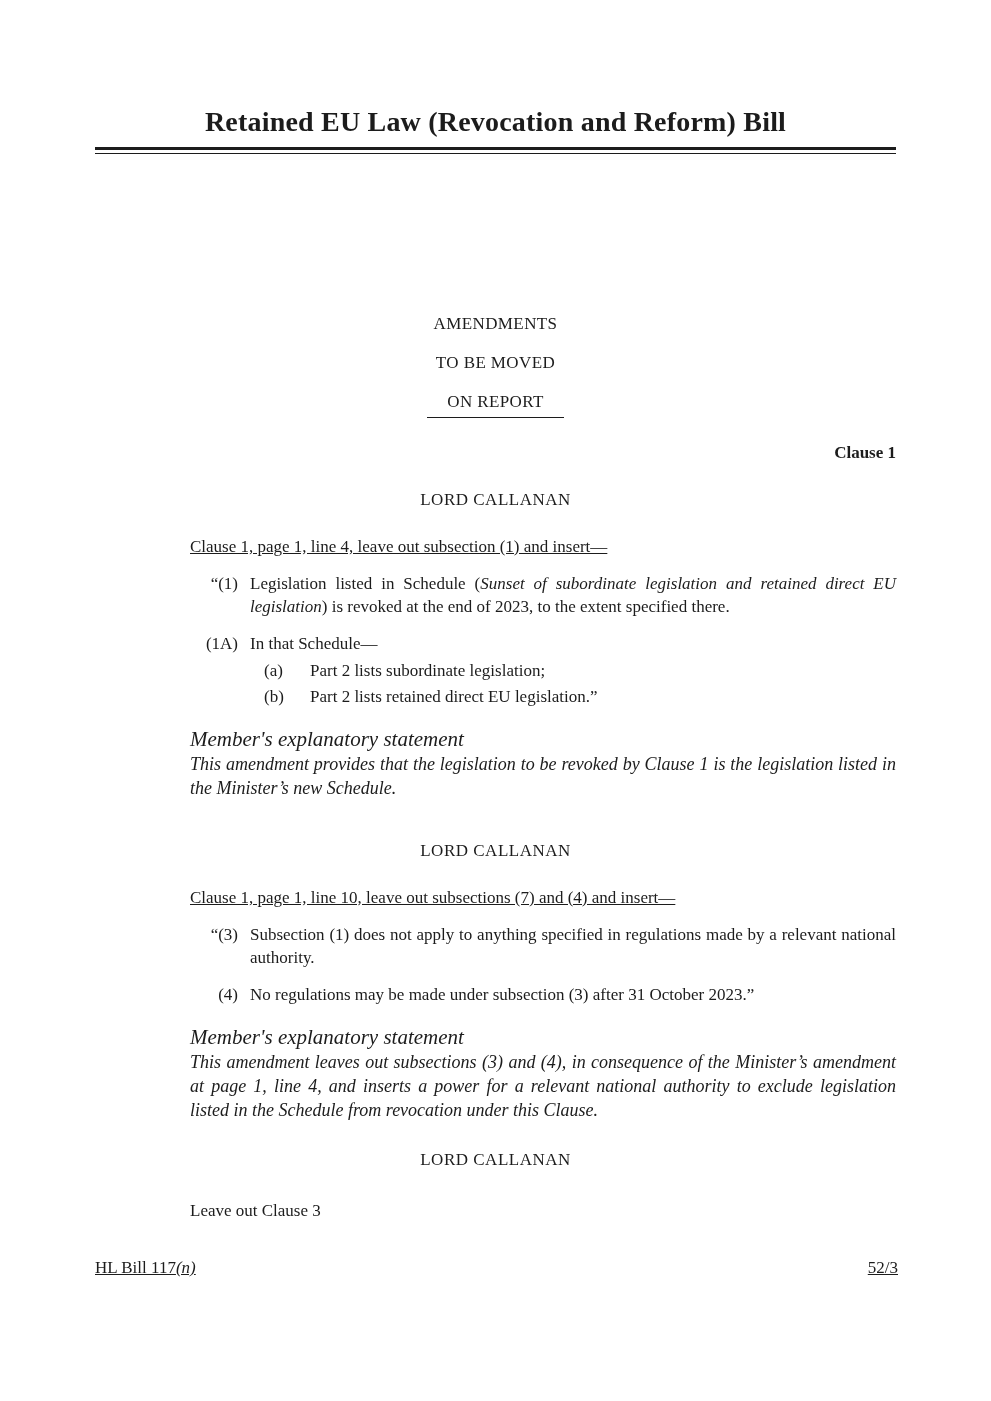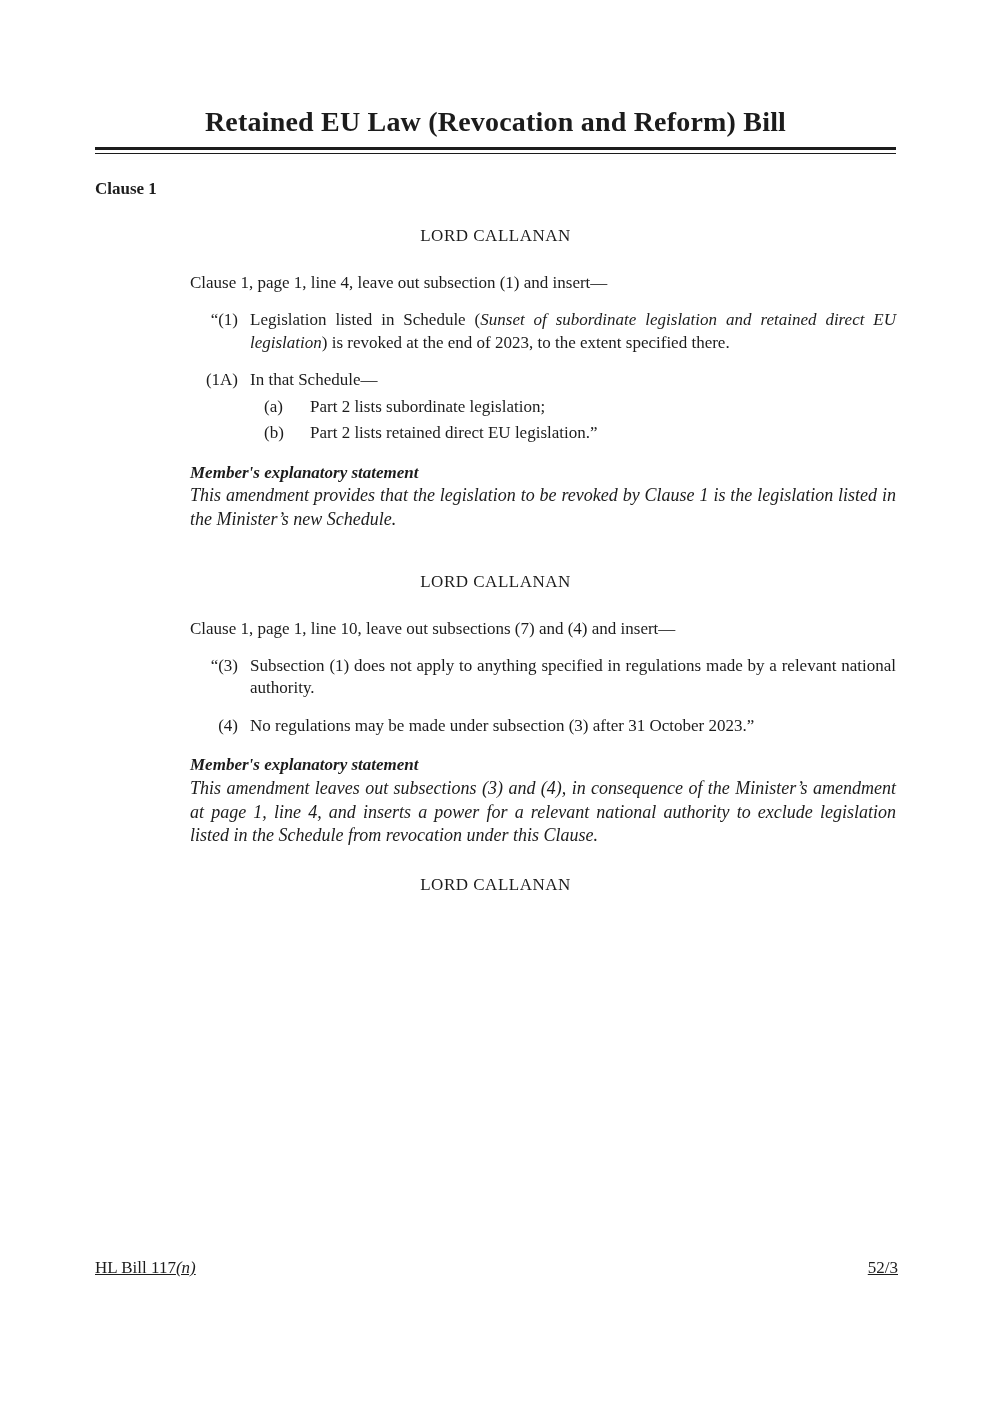--- a/index.html
+++ b/index.html
@@ -33,55 +33,55 @@
   .center-block { margin-top: 160px; text-align: center; font-size: 17px; }
   .center-block .hline { margin-bottom: 19px; letter-spacing: 0.4px; }
   .underlined {
     display: inline-block;
     padding: 0 20px 5px 20px;
     border-bottom: 1.5px solid #1c1c1c;
   }
 
   .clause-heading {
     margin-top: 25px;
-    text-align: left;
+    text-align: right;
     font-size: 17px;
     font-weight: bold;
   }
   .sponsor {
     margin-top: 27px;
     text-align: center;
     font-size: 17px;
     letter-spacing: 0.5px;
   }
 
   
   .body-block { margin-left: 95px; font-size: 17px; line-height: 1.32; }
-  .intro { margin-top: 26px; }
+  .intro { margin-top: 26px; text-decoration: underline; }
 
   .amend-item { display: flex; margin-top: 15px; }
   .amend-item .num {
     width: 48px;
     flex: 0 0 48px;
     text-align: right;
   }
   .amend-item .itext {
     margin-left: 12px;
     flex: 1;
     text-align: justify;
     text-justify: inter-word;
   }
   .sub-item { display: flex; margin-top: 4px; margin-left: 74px; }
   .sub-item .num { width: 26px; flex: 0 0 26px; text-align: left; }
   .sub-item .stext { margin-left: 20px; flex: 1; }
 
   .expl-heading {
     margin-top: 17px;
-    font-size: 17px;
-    font-weight: bold;
+    font-size: 21px;
+    font-weight: normal;
     font-style: italic;
   }
   .expl-text {
     font-size: 18px;
     font-style: italic;
     text-align: justify;
     text-justify: inter-word;
     line-height: 1.32;
   }
   .sponsor.second { margin-top: 40px; }
@@ -104,20 +104,27 @@
 </head>
 <body>
 
 <div class="page">
   <div class="inner">
 
     <h1 class="bill-title">Retained EU Law (Revocation and Reform) Bill</h1>
     <div class="rule-thick"></div>
     <div class="rule-thin"></div>
 
+    <div class="center-block">
+      <div class="hline">AMENDMENTS</div>
+      <div class="hline">TO BE MOVED</div>
+      <div class="hline">
+        <span class="underlined">ON REPORT</span>
+      </div>
+    </div>
 
     <div class="clause-heading">Clause 1</div>
 
     <div class="sponsor">LORD CALLANAN</div>
 
     <div class="body-block">
       <p class="intro">Clause 1, page 1, line 4, leave out subsection (1) and insert—</p>
 
       <div class="amend-item">
         <span class="num">“(1)</span>
@@ -158,20 +165,23 @@
         <span class="itext">No regulations may be made under subsection (3) after 31 October 2023.”</span>
       </div>
 
       <div class="expl-heading">Member's explanatory statement</div>
       <div class="expl-text">This amendment leaves out subsections (3) and (4), in consequence of the Minister’s amendment at page 1, line 4, and inserts a power for a relevant national authority to exclude legislation listed in the Schedule from revocation under this Clause.</div>
     </div>
 
 
     <div class="sponsor">LORD CALLANAN</div>
 
+    <div class="body-block">
+      <p class="directive">Leave out Clause 3</p>
+    </div>
 
   </div>
 
   <div class="footer">
     <span>
       <span>HL Bill 117</span><span class="it">(n)</span>
     </span>
     <span>52/3</span>
   </div>
 </div>

